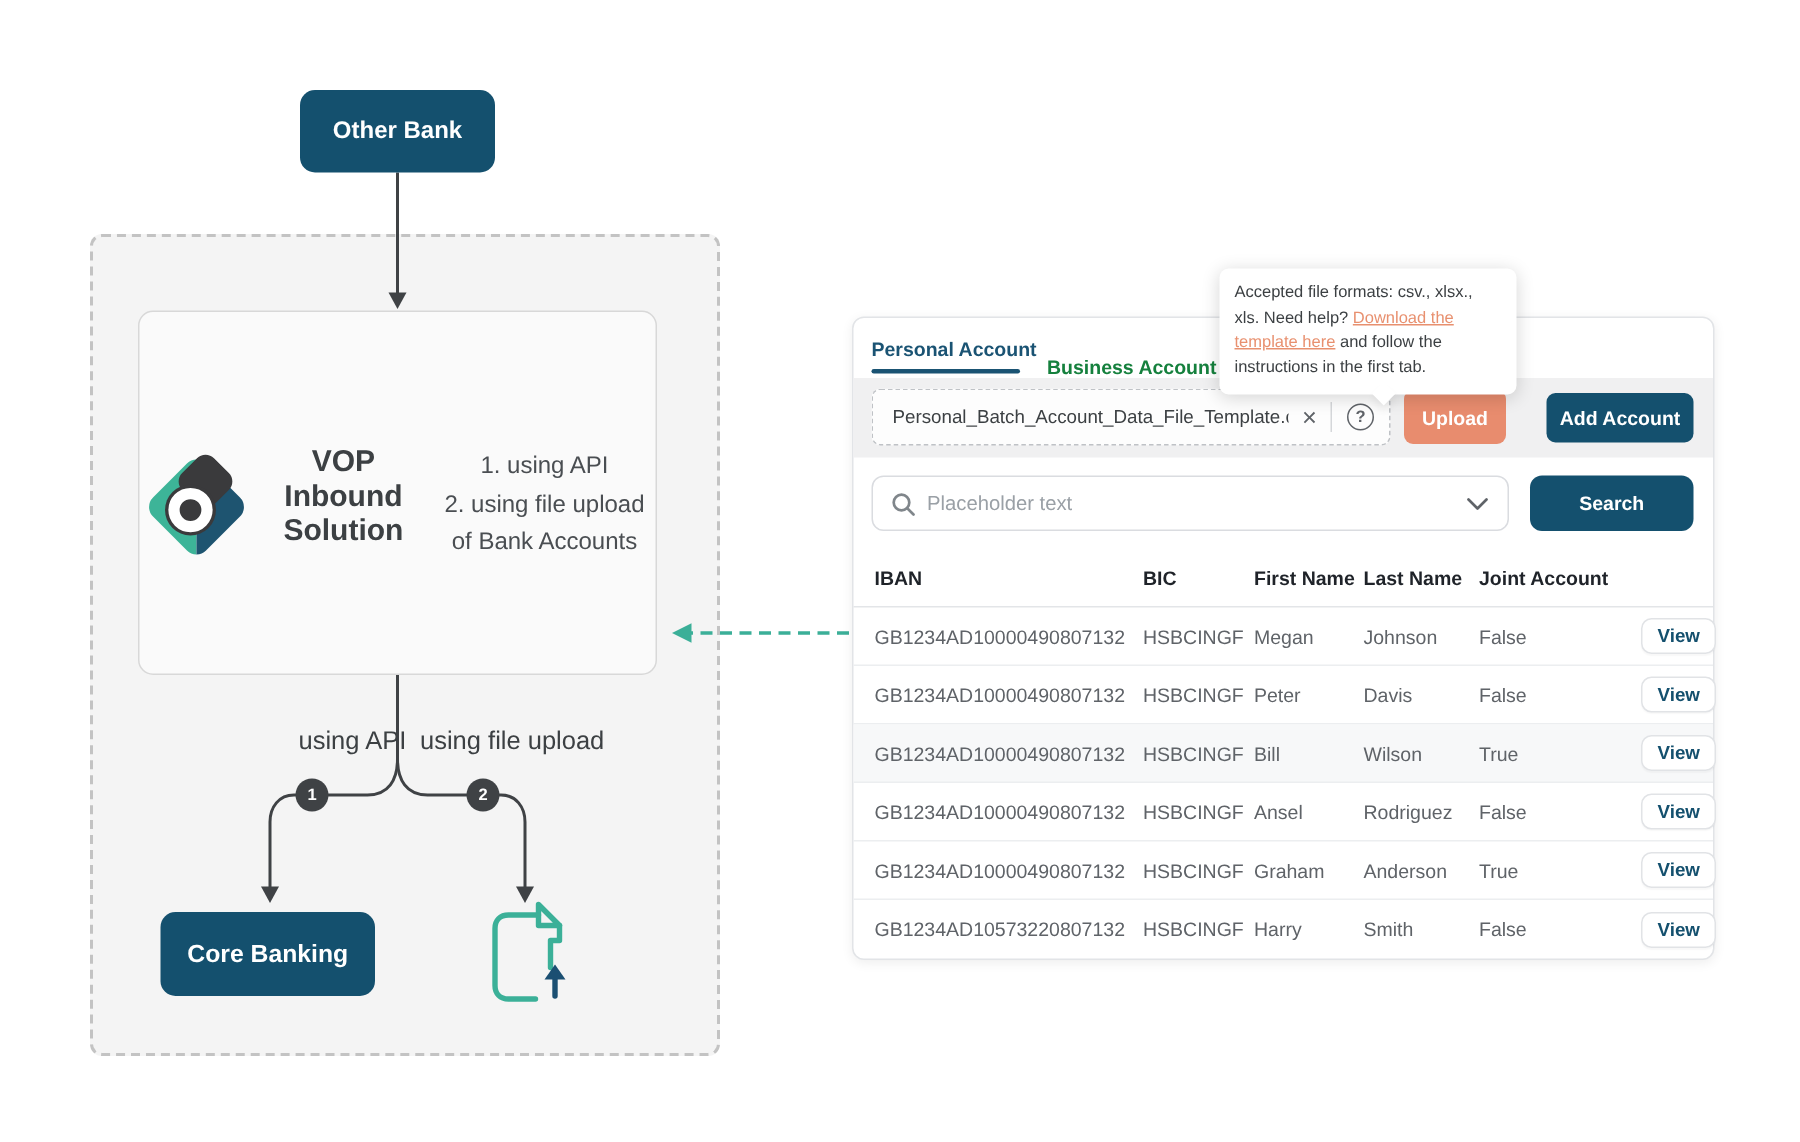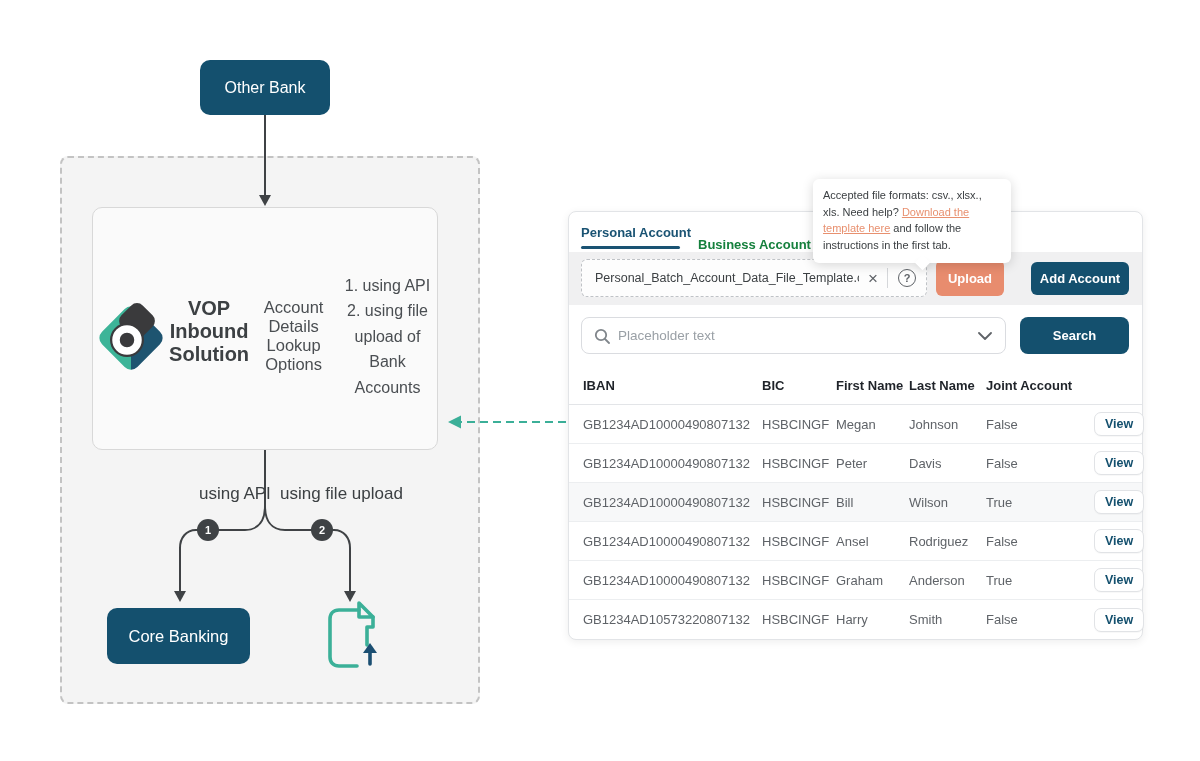--- a/index.html
+++ b/index.html
@@ -6,21 +6,21 @@
   html,body { width:1200px; height:761px; background:#ffffff;
     font-family:"Liberation Sans", sans-serif; color:#3f4245; overflow:hidden; }
   .stage { position:relative; width:1200px; height:761px; background:#ffffff; }
 
   
   svg.connectors { position:absolute; left:0; top:0; z-index:2; pointer-events:none; }
 
   
   .outer-dashed { position:absolute; left:60px; top:156px; width:420px; height:548px;
     background:#f4f4f4; border:2px dashed #c3c3c3; border-radius:8px; z-index:1; }
-  .node { position:absolute; background:#14506e; color:#fff; font-weight:normal;
+  .node { position:absolute; background:#14506e; color:#fff; font-weight:bold;
     display:flex; align-items:center; justify-content:center; border-radius:10px; z-index:3; }
   .other-bank { left:200px; top:60px; width:130px; height:55px; font-size:16px; }
   .core-banking { left:107px; top:608px; width:143px; height:56px; font-size:16.5px; }
   .inner-box { position:absolute; left:92px; top:207px; width:346px; height:243px;
     background:#fafafa; border:1px solid #d8d8d8; border-radius:10px; z-index:3;
     display:flex; flex-direction:row; align-items:center; text-align:center; }
   .logo-wrap { margin-top:14px; height:74px; }
   .inner-title { font-size:20px; font-weight:bold; color:#3c4043; margin-top:6px; }
   .inner-sub { font-size:16.5px; color:#4a4e52; margin-top:14px; }
   .inner-options { font-size:16px; color:#4a4e52; margin-top:16px; line-height:1.6; }
@@ -130,21 +130,20 @@
         </g>
         <g clip-path="url(#clipR)">
           <rect x="13" y="14" width="50" height="50" rx="9" transform="rotate(45 38 39)" fill="#1e5470"></rect>
         </g>
         <rect x="29" y="7" width="30" height="30" rx="8" transform="rotate(45 44 22)" fill="#3a3a3c"></rect>
         <circle cx="34" cy="41" r="17" fill="#3a3a3c"></circle>
         <circle cx="34" cy="41" r="11" fill="none" stroke="#ffffff" stroke-width="7.5"></circle>
       </svg>
     </div>
     <div class="inner-title">VOP Inbound Solution</div>
-    <div class="inner-sub">Account Details Lookup Options</div>
     <div class="inner-options">
       <div>1. using API</div>
       <div>2. using file upload of Bank Accounts</div>
     </div>
   </div>
 
   <div class="branch-label left">using API</div>
   <div class="branch-label right">using file upload</div>
 
   <div class="badge one">1</div>

